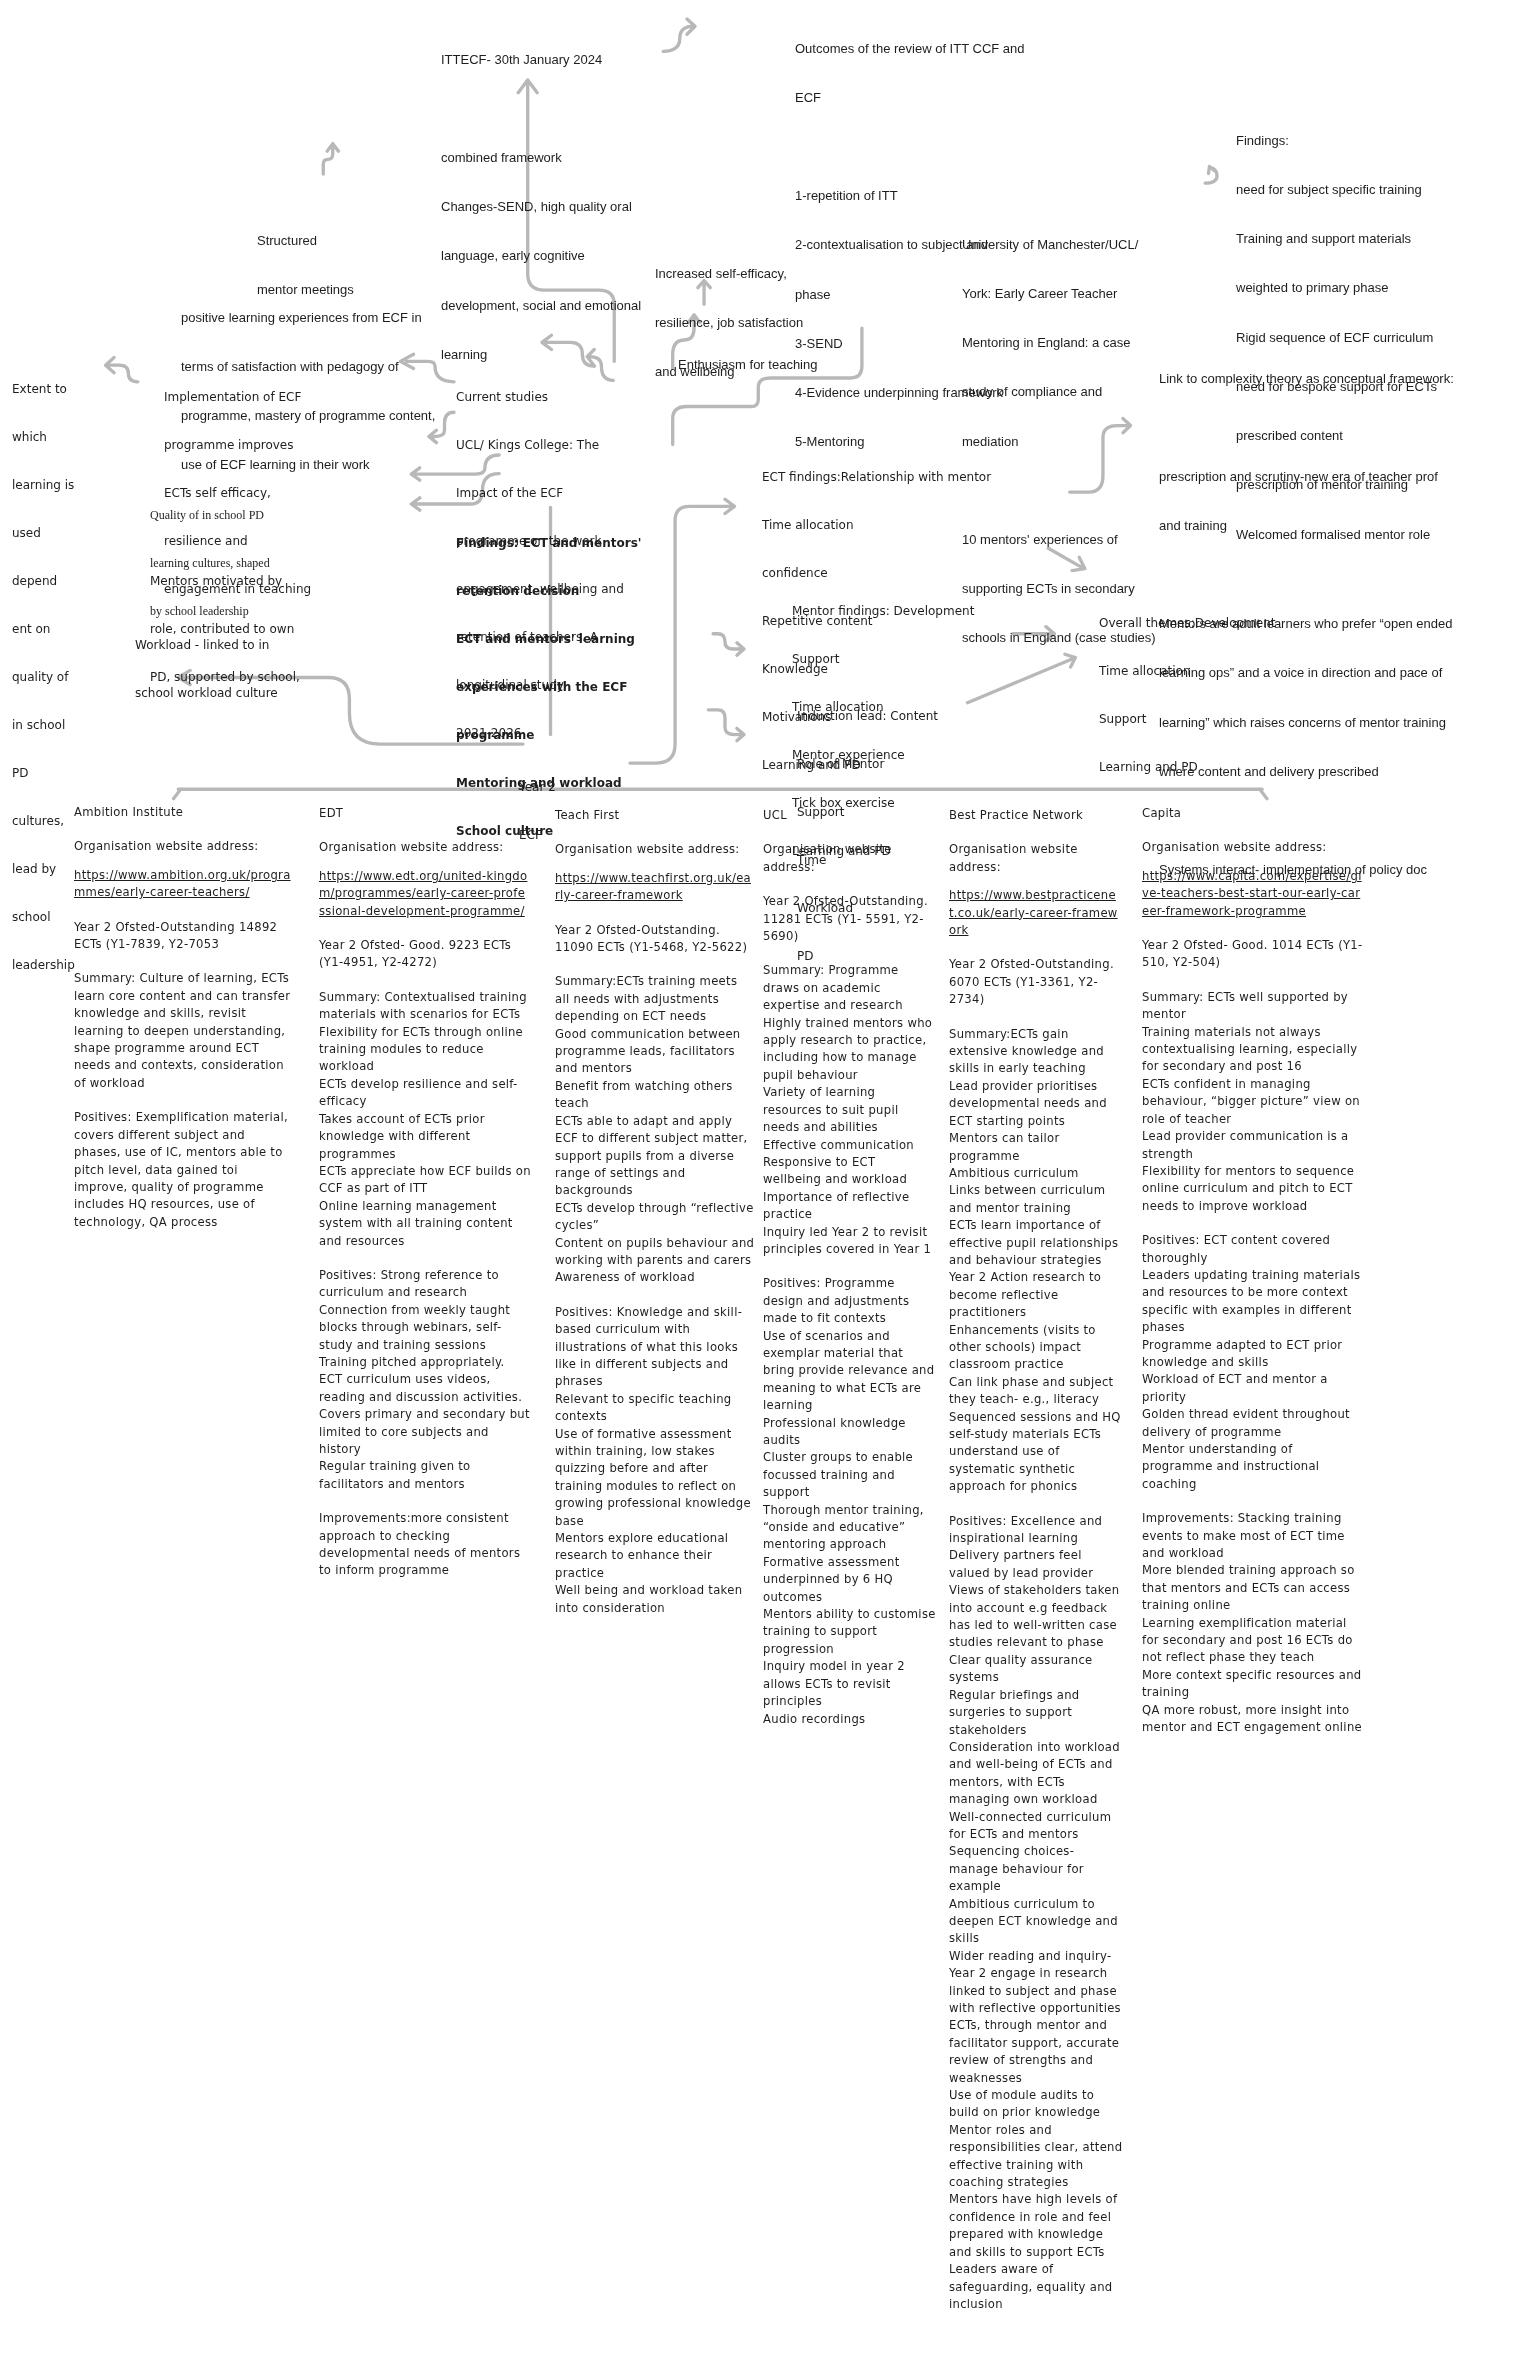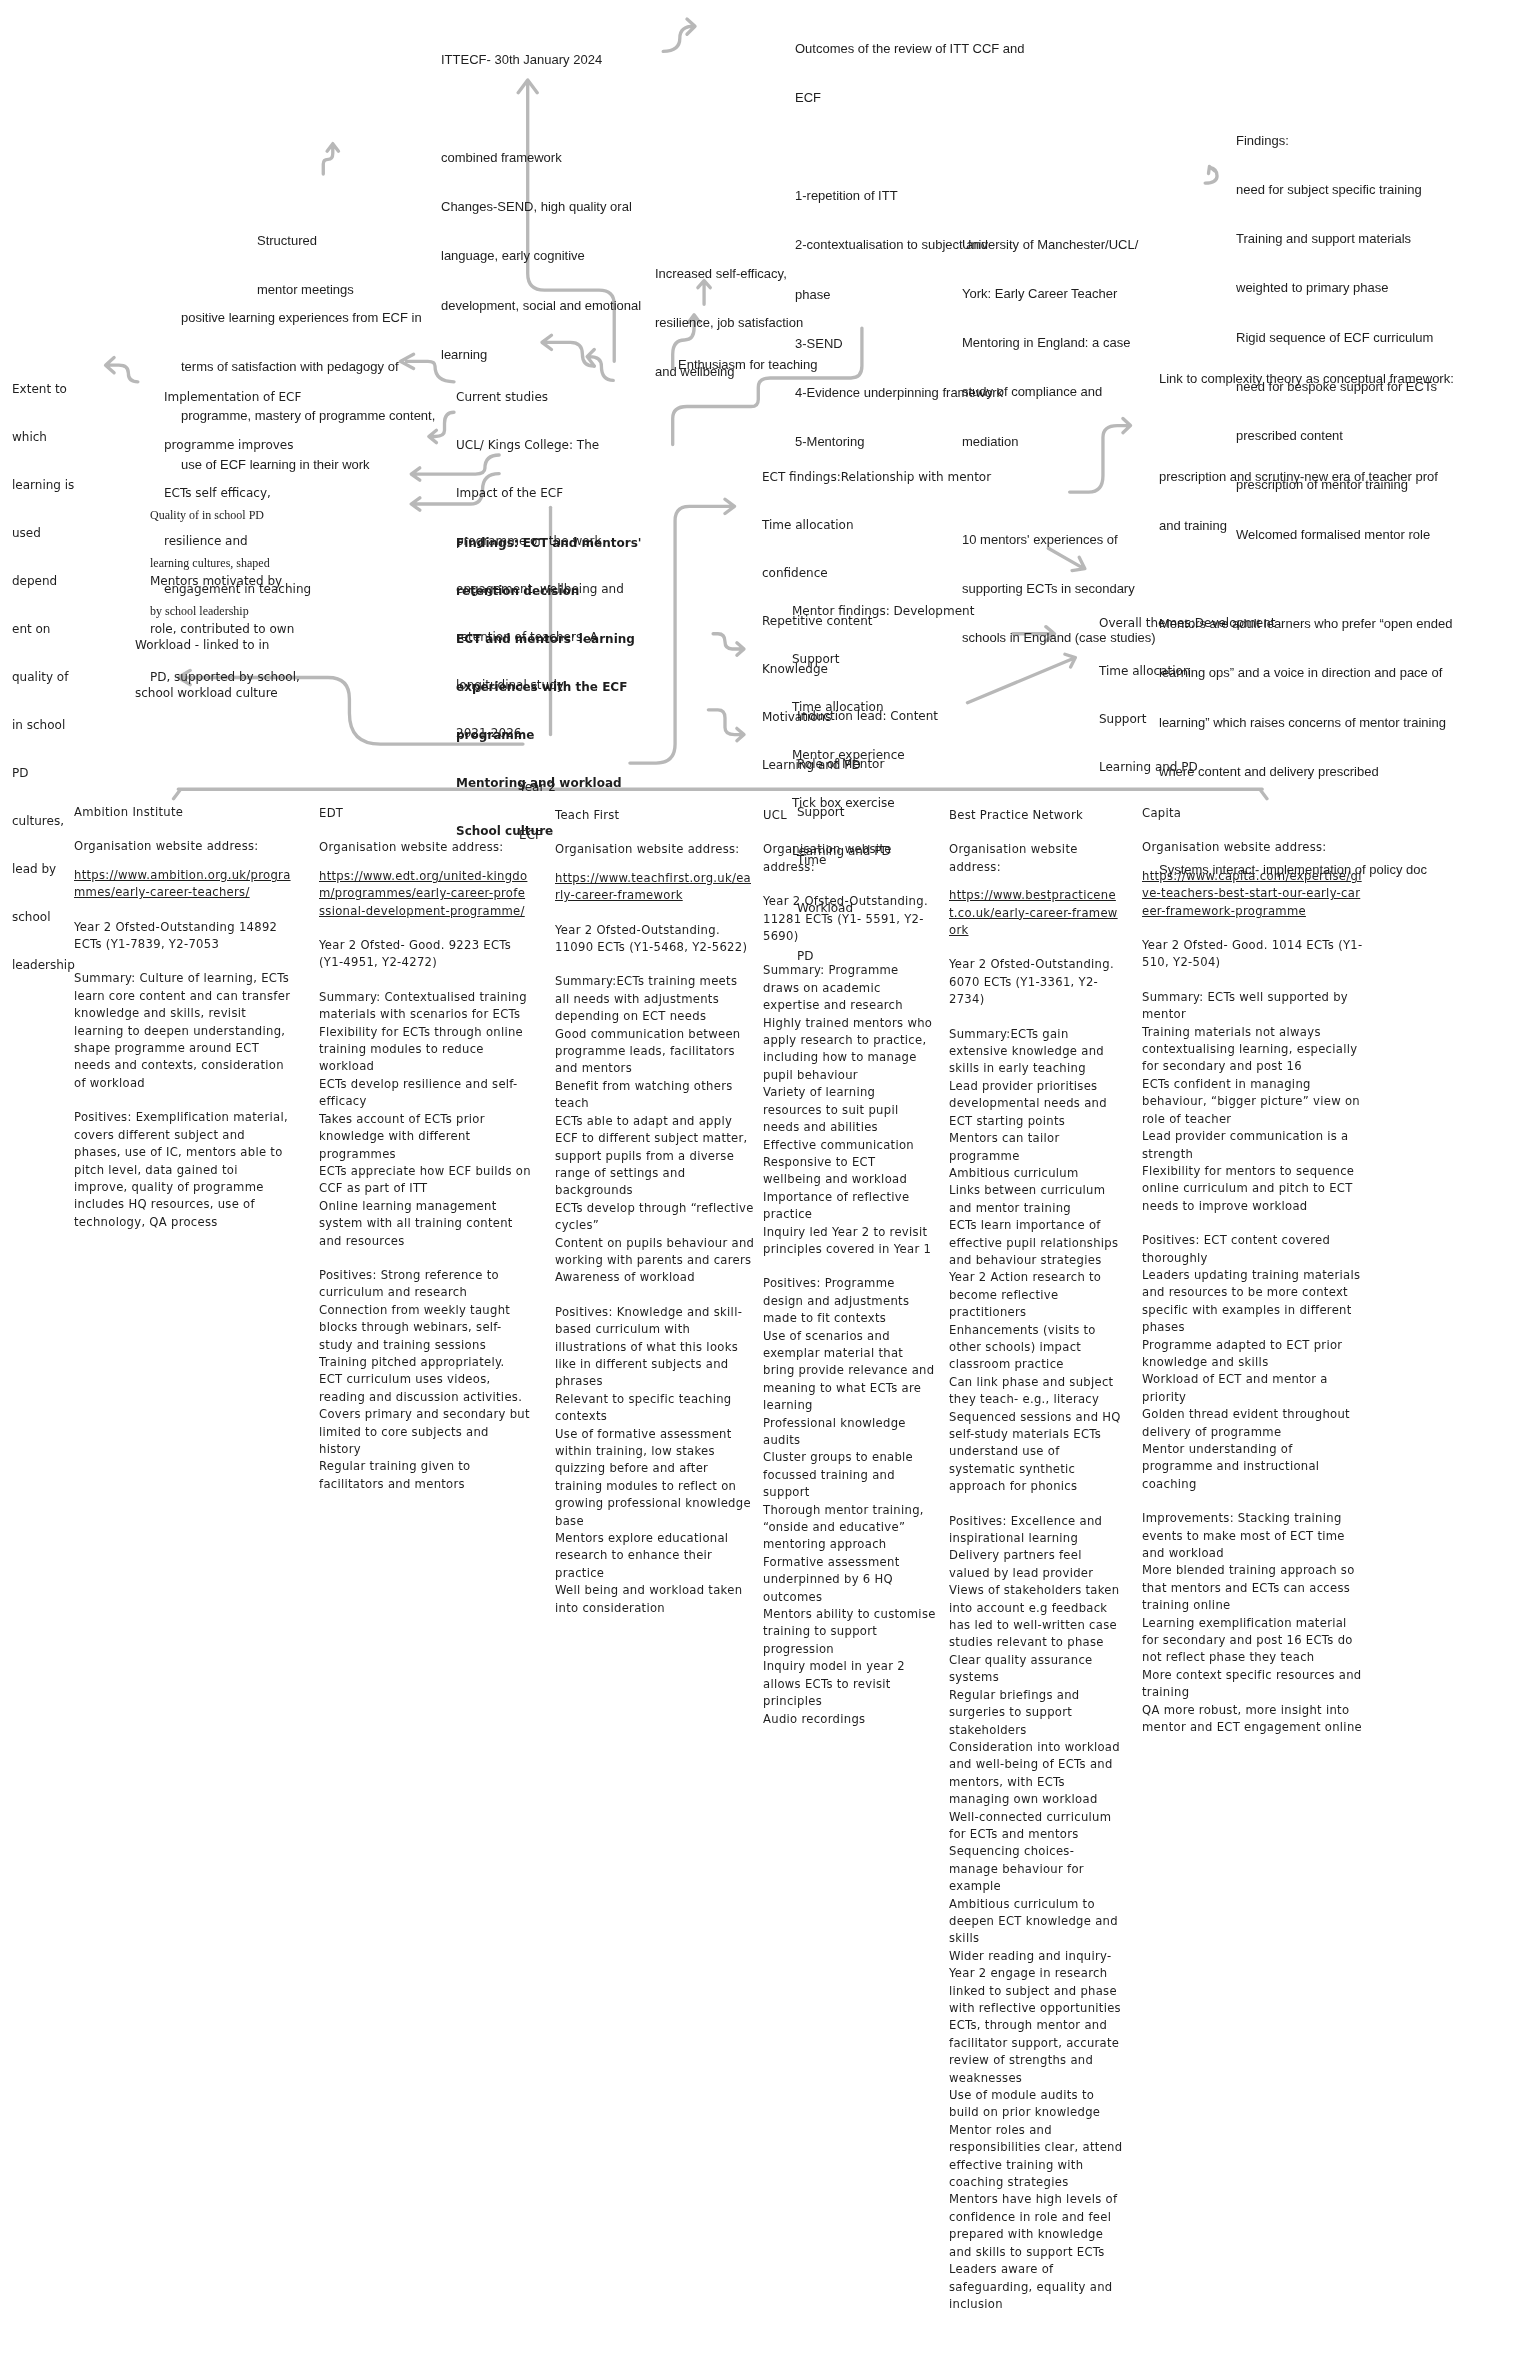--- a/index.html
+++ b/index.html
@@ -298,20 +298,23 @@
       <span class="line">ECTs appreciate how ECF builds on CCF as part of ITT</span>
       <span class="line">Online learning management system with all training content and resources</span>
     </div>
     <div class="section">
       <span class="line">Positives: Strong reference to curriculum and research</span>
       <span class="line">Connection from weekly taught blocks through webinars, self-study and training sessions</span>
       <span class="line">Training pitched appropriately.</span>
       <span class="line">ECT curriculum uses videos, reading and discussion activities. Covers primary and secondary but limited to core subjects and history</span>
       <span class="line">Regular training given to facilitators and mentors</span>
     </div>
+    <div class="section">
+      <span class="line">Improvements:more consistent approach to checking developmental needs of mentors to inform programme</span>
+    </div>
   </div>
 
   <div class="col" style="left:555px; top:807px; width:200px;">
     <span class="title">Teach First</span>
     <span class="label">Organisation website address:</span>
     <a class="url">https://www.teachfirst.org.uk/early-career-framework</a>
     <span class="stats">Year 2 Ofsted-Outstanding. 11090 ECTs (Y1-5468, Y2-5622)</span>
     <div class="section">
       <span class="line">Summary:ECTs training meets all needs with adjustments depending on ECT needs</span>
       <span class="line">Good communication between programme leads, facilitators and mentors</span>

